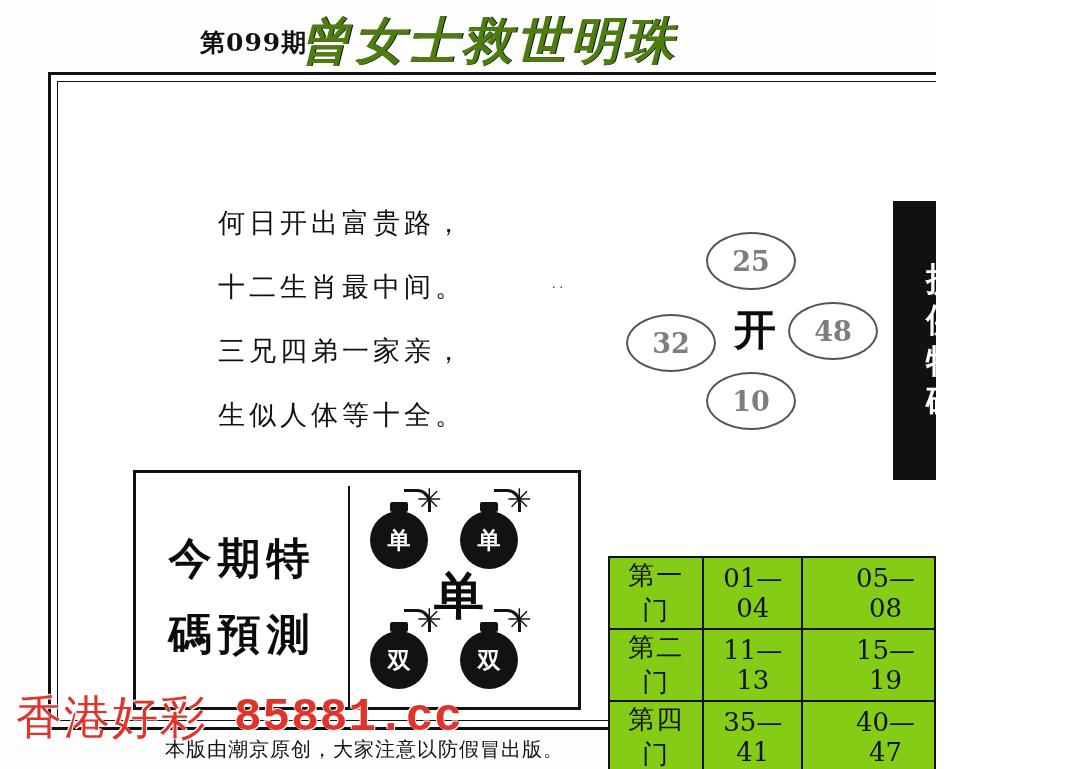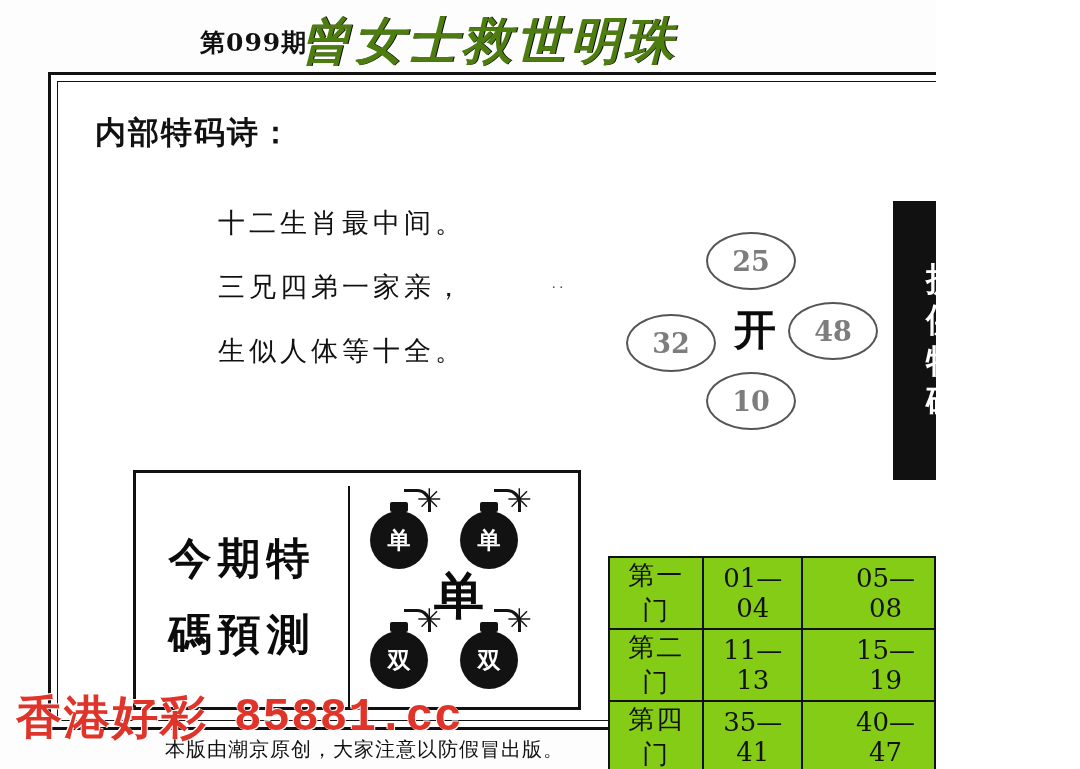--- a/index.html
+++ b/index.html
@@ -287,21 +287,21 @@
     top: 690px;
     width: 680px;
     height: 56px;
     display: flex;
     align-items: center;
     gap: 26px;
     pointer-events: none;
   }
   .wm-text {
     font-size: 46px;
-    font-weight: bold;
+    font-weight: normal;
     color: #e0342a;
     letter-spacing: 2px;
     font-family: "DejaVu Sans", sans-serif;
     text-shadow: 1px 1px 0 #fff, -1px -1px 0 #fff;
   }
   .wm-num {
     font-size: 46px;
     font-weight: bold;
     color: #e0342a;
     letter-spacing: 1px;
@@ -335,23 +335,23 @@
 <div id="page">
 
   <div class="issue-label">第099期</div>
   <div class="main-title">曾女士救世明珠</div>
 
   <div class="frame-outer">
     <div class="frame-inner"></div>
   </div>
   <div class="corner-dot"></div>
 
-  <div class="section-title">内部特码诗：</div>
 
   <div class="poem">
+    <div class="line">何日开出富贵路，</div>
     <div class="line">十二生肖最中间。</div>
     <div class="line">三兄四弟一家亲，</div>
     <div class="line">生似人体等十全。</div>
   </div>
   <div class="dots">..</div>
 
   <div class="ball-cluster">
     <div class="ball ball-top">25</div>
     <div class="ball ball-left">32</div>
     <div class="ball ball-right">48</div>

